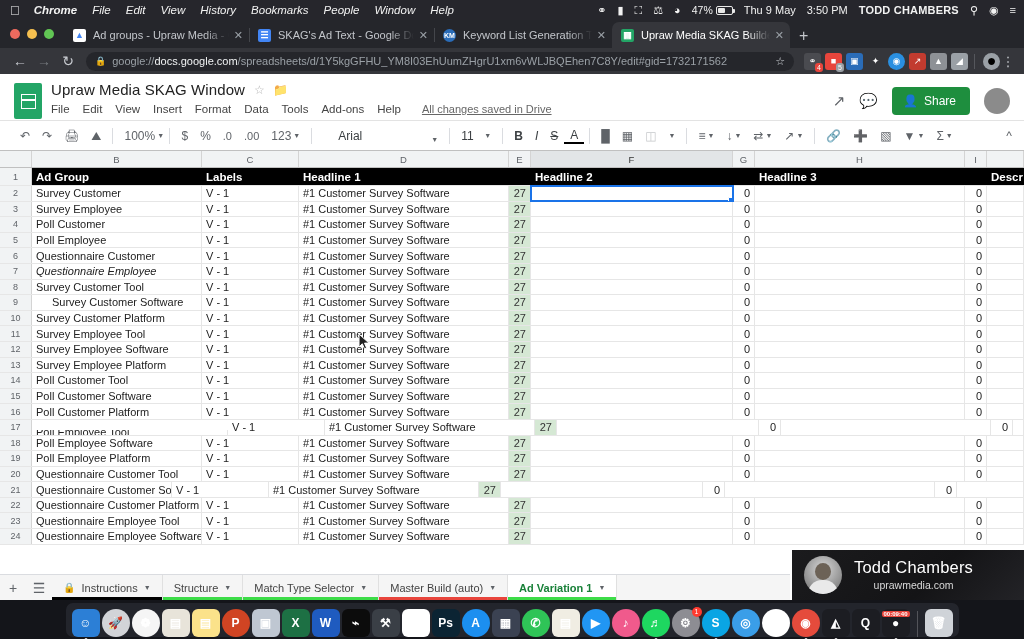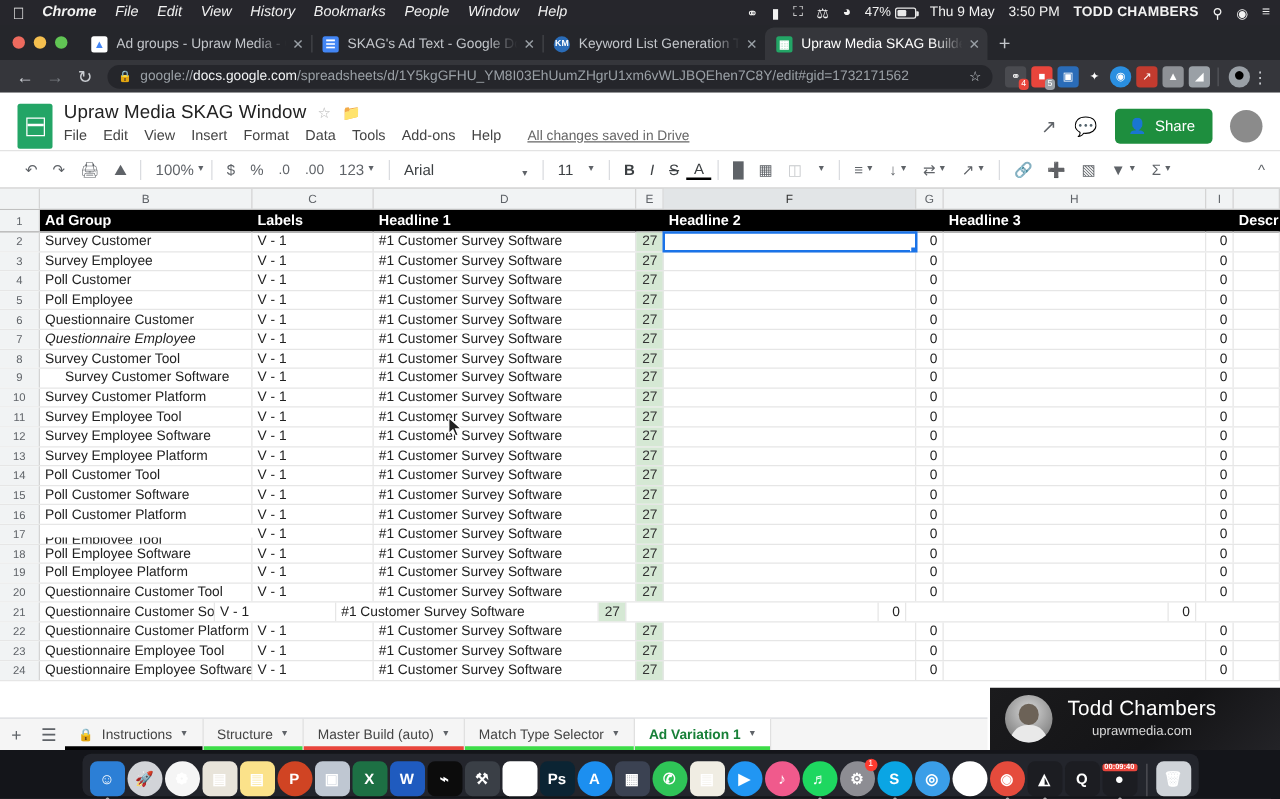--- a/index.html
+++ b/index.html
@@ -126,21 +126,21 @@
   .gs-toolbar {
     height: 30px; border-top: 1px solid #e3e3e3;
     display: flex; align-items: center; padding: 0 6px 0 14px; gap: 0;
     font-size: 12px; color: #3c4043; background: #fff;
   }
   .tb { padding: 0 6px; color: #5f6368; display: flex; align-items: center; gap: 2px; white-space: nowrap; }
   .tb.small { font-size: 11px; }
   .tbsep { width: 1px; height: 16px; background: #dadce0; margin: 0 5px; }
   .caret { font-size: 7px; color: #5f6368; }
   .zoombox { width: 46px; }
-  .fontbox { width: 112px; display: flex; justify-content: space-between; align-items: flex-end; color: #3c4043; }
+  .fontbox { width: 112px; display: flex; justify-content: space-between; align-items: flex-end; color: #3c4043; margin-left: 15px; }
   .sizebox { width: 42px; display: flex; justify-content: space-between; align-items: center; color: #3c4043; }
   .tb-collapse { margin-left: auto; color: #5f6368; padding-right: 6px; }
 
   
   .fxbar { height: 22px; border-top: 1px solid #e3e3e3; display: flex; align-items: center; background:#fff; }
   .fxlabel { width: 40px; text-align: center; color: #9aa0a6; font-style: italic; font-size: 12px;
              font-family: "Liberation Serif", serif; }
   .fxinput { flex: 1; border-left: 1px solid #e3e3e3; height: 100%; }
 
   
@@ -620,21 +620,21 @@
             <div class="c" style="width: 210px; flex: 0 0 auto;">#1 Customer Survey Software</div>
             <div class="c green-cell" style="width: 22px; flex: 0 0 auto;">27</div>
             <div class="c" style="width: 202px; flex: 0 0 auto;"></div>
             <div class="c num-cell" style="width: 22px; flex: 0 0 auto;">0</div>
             <div class="c" style="width: 210px; flex: 0 0 auto;"></div>
             <div class="c num-cell" style="width: 22px; flex: 0 0 auto;">0</div>
             <div class="c" style="flex: 1 1 0%;"></div>
           </div>
           <div class="rowwrap">
             <div class="rh">17</div>
-            <div class="c" style="width: 170px; flex: 0 0 auto; margin-top: 10px;">Poll Employee Tool</div>
+            <div class="c" style="width: 196px; flex: 0 0 auto; margin-top: 10px;">Poll Employee Tool</div>
             <div class="c" style="width: 97px; flex: 0 0 auto;">V - 1</div>
             <div class="c" style="width: 210px; flex: 0 0 auto;">#1 Customer Survey Software</div>
             <div class="c green-cell" style="width: 22px; flex: 0 0 auto;">27</div>
             <div class="c" style="width: 202px; flex: 0 0 auto;"></div>
             <div class="c num-cell" style="width: 22px; flex: 0 0 auto;">0</div>
             <div class="c" style="width: 210px; flex: 0 0 auto;"></div>
             <div class="c num-cell" style="width: 22px; flex: 0 0 auto;">0</div>
             <div class="c" style="flex: 1 1 0%;"></div>
           </div>
           <div class="rowwrap">
@@ -737,28 +737,28 @@
             <span>Instructions</span>
             <span class="dcar">▼</span>
             <span class="und" style="background: rgb(0, 0, 0);"></span>
           </div>
           <div class="stab">
             <span>Structure</span>
             <span class="dcar">▼</span>
             <span class="und" style="background: rgb(61, 220, 72);"></span>
           </div>
           <div class="stab">
+            <span>Match Type Selector</span>
+            <span class="dcar">▼</span>
+            <span class="und" style="background: rgb(61, 220, 72);"></span>
+          </div>
+          <div class="stab">
             <span>Master Build (auto)</span>
             <span class="dcar">▼</span>
             <span class="und" style="background: rgb(232, 69, 60);"></span>
-          </div>
-          <div class="stab">
-            <span>Match Type Selector</span>
-            <span class="dcar">▼</span>
-            <span class="und" style="background: rgb(61, 220, 72);"></span>
           </div>
           <div class="stab active">
             <span>Ad Variation 1</span>
             <span class="dcar">▼</span>
             <span class="und" style="background: rgb(61, 220, 72);"></span>
           </div>
         </div>
     </div>
   </div>
 

